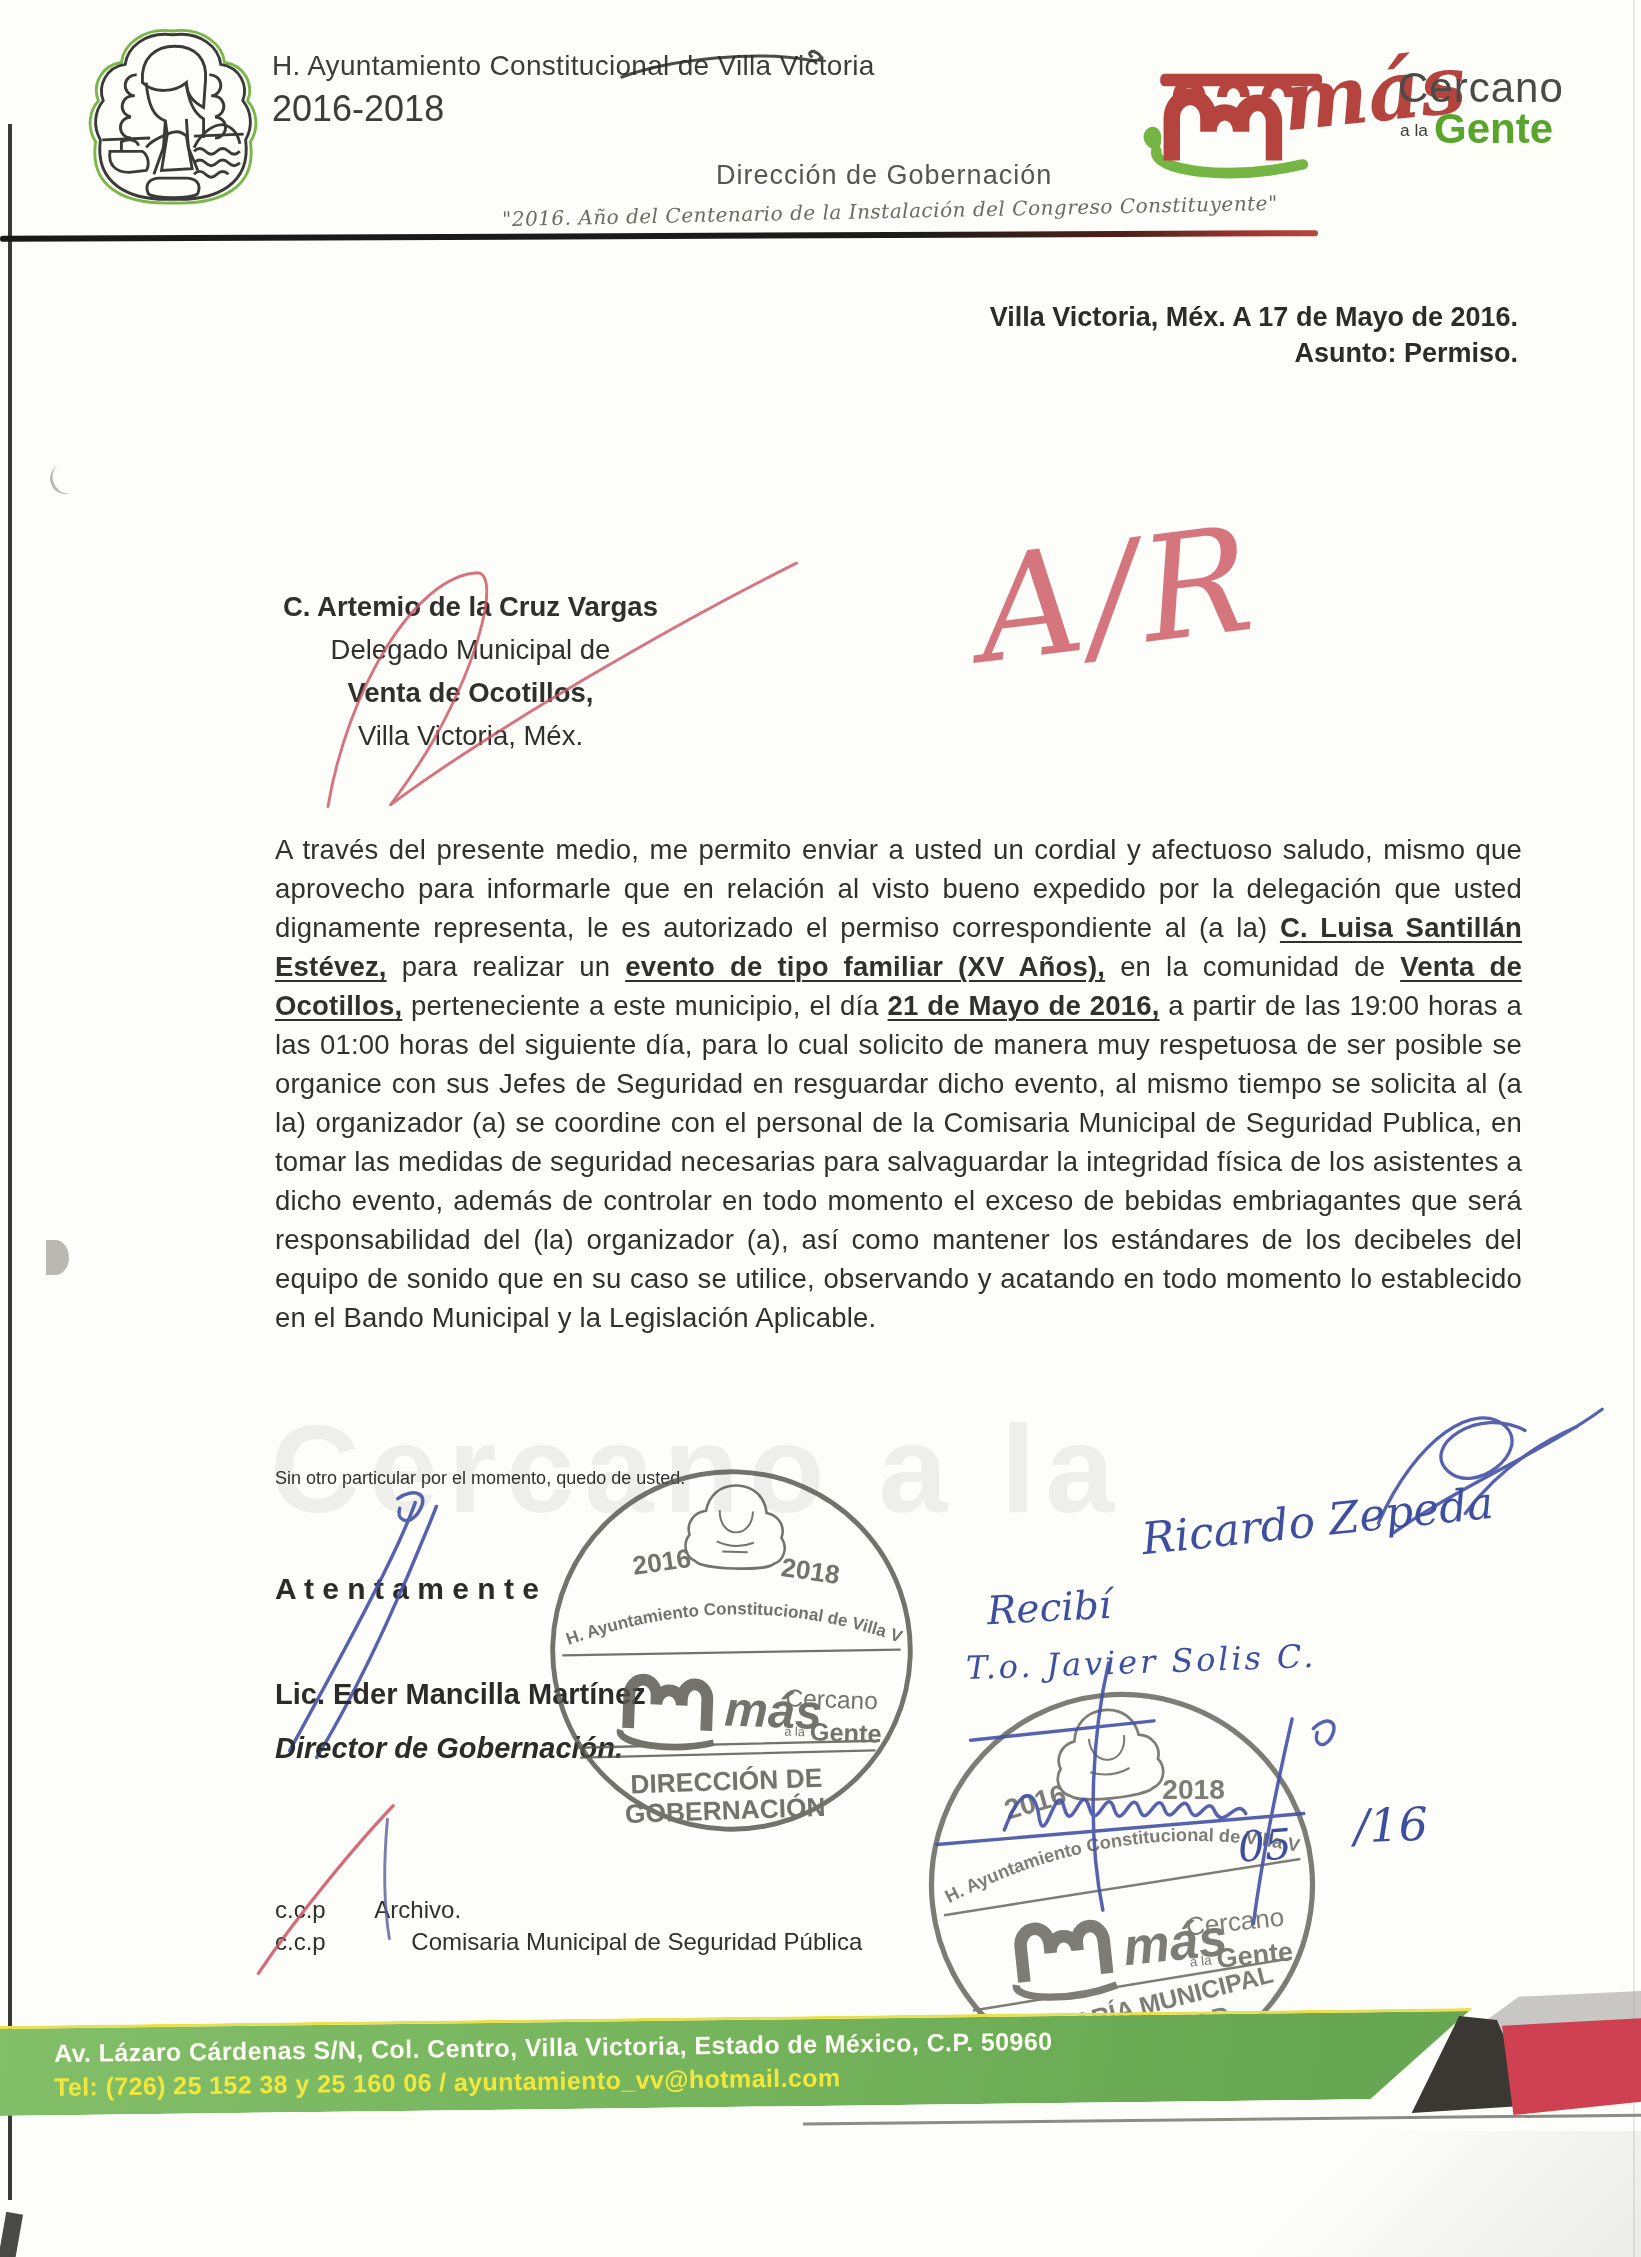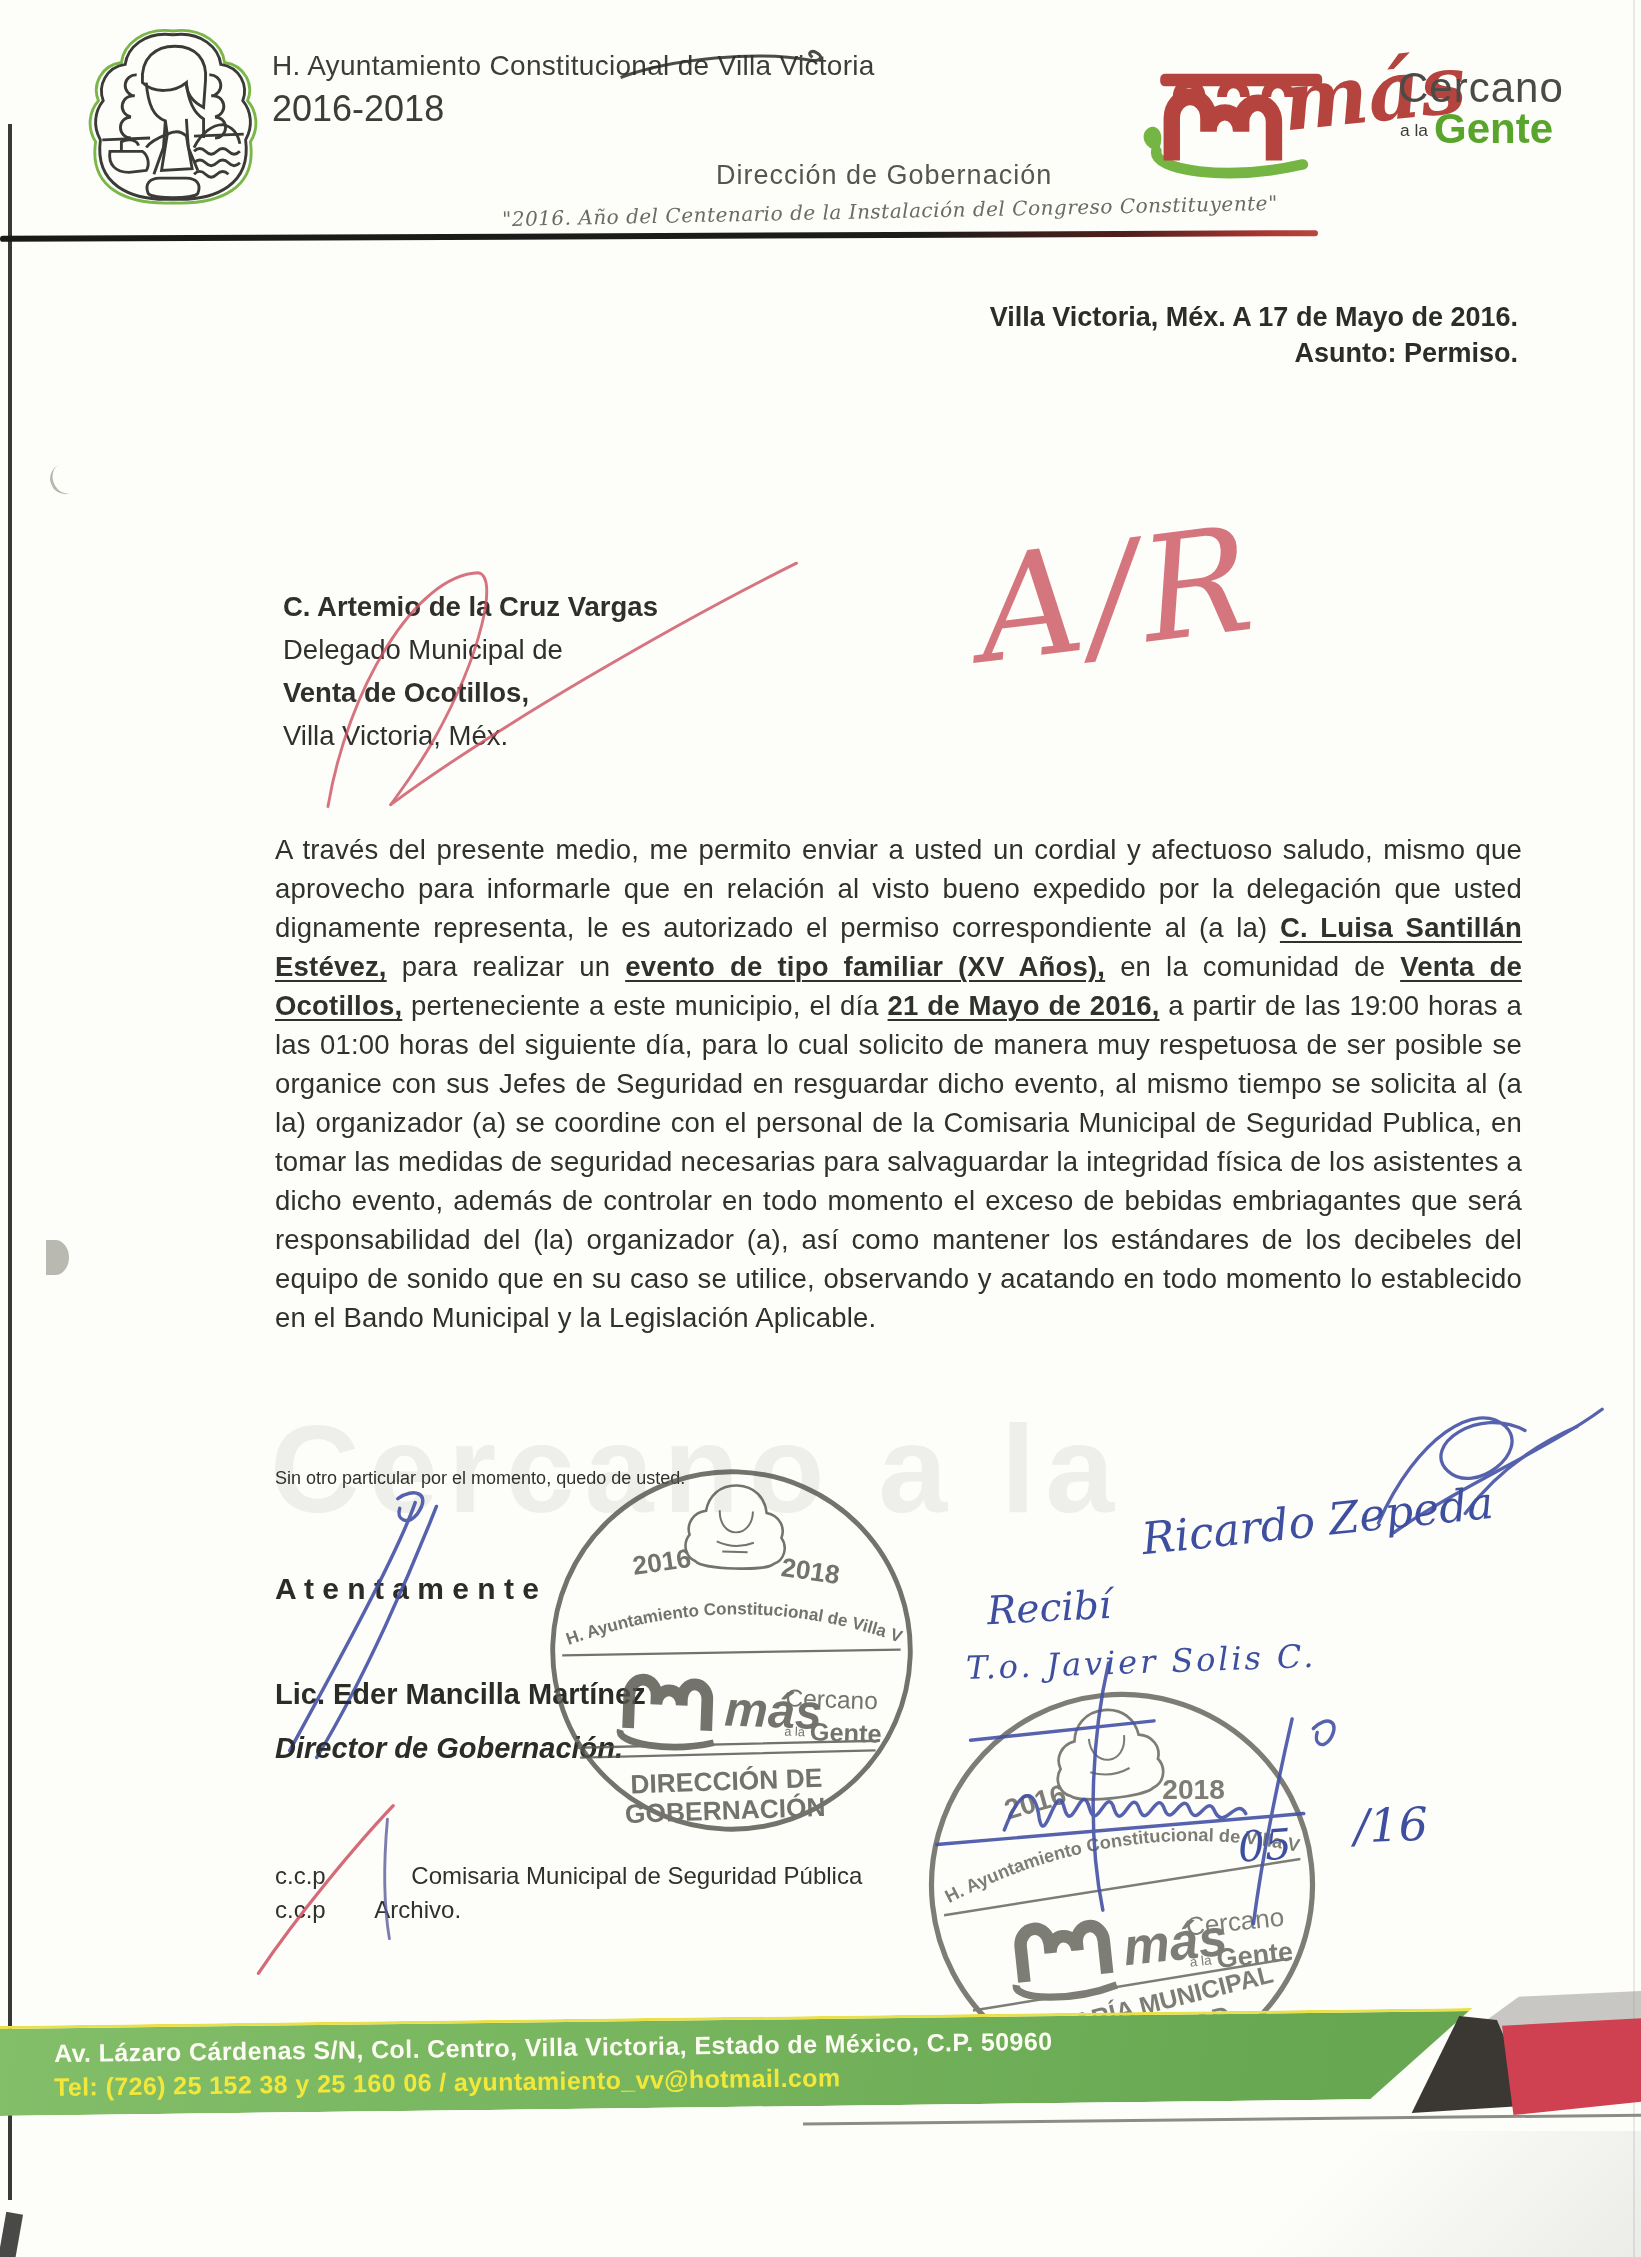--- a/index.html
+++ b/index.html
@@ -83,21 +83,21 @@
   <div class="abs" style="left:0;top:233px;width:1318px;height:5.8px;transform:rotate(-.25deg);
               background:linear-gradient(90deg,#191918 0%,#1c1c1a 70%,#53201d 86%,#a23530 95%,#b8483f 100%);border-radius:2.9px;"></div>
 
   <div class="abs" style="left:869px;top:299px;width:649px;text-align:right;font-weight:700;font-size:27px;line-height:36px;color:#2c2c28;">
     <div>Villa Victoria, Méx. A 17 de Mayo de 2016.</div>
     <div>Asunto: Permiso.</div>
   </div>
 
   <div class="abs penred" style="left:977px;top:510px;font-size:145px;transform:rotate(-7deg);opacity:.8;letter-spacing:5.8px;">A/R</div>
 
-  <div class="abs" style="left:283px;top:585px;font-size:27.5px;line-height:43px;color:#2f2f2b;">
+  <div class="abs" style="left:283px;top:585px;font-size:27.5px;line-height:43px;color:#2f2f2b;text-align:center;">
     <div class="b">C. Artemio de la Cruz Vargas</div>
     <div>Delegado Municipal de</div>
     <div class="b">Venta de Ocotillos,</div>
     <div>Villa Victoria, Méx.</div>
   </div>
 
   <svg class="abs" viewBox="0 0 560 300" style="left:270px;top:536px;width:541px;height:290px;">
     <g fill="none" stroke="#cc5160" stroke-width="3" opacity=".8" stroke-linecap="round">
       <path d="M60,280 C80,160 150,40 216,38 C236,42 220,120 170,210 C150,245 132,268 125,278"></path>
       <path d="M125,278 C230,200 420,90 545,28"></path>
@@ -187,21 +187,21 @@
       <path d="M218,2 C200,80 196,180 212,258"></path>
       <path d="M110,175 C128,128 142,132 146,162 C152,196 164,120 172,152 C180,182 190,122 198,152 C206,180 216,126 224,154 C232,178 242,128 250,154 C258,176 268,130 276,154 C284,174 294,132 302,154 C310,174 320,136 328,156 C338,176 350,140 360,158"></path>
       <path d="M40,190 L420,158"></path>
       <path d="M408,60 C392,130 376,210 368,272"></path>
       <path d="M430,70 C444,56 458,62 448,80 C440,92 430,86 434,74"></path>
     </g>
   </svg>
   <div class="abs hand" style="left:1238px;top:1821px;font-size:42px;transform:rotate(-4deg);">05</div>
   <div class="abs hand" style="left:1354px;top:1798px;font-size:46px;transform:rotate(-2deg);">/16</div>
 
-  <div class="abs" style="left:275px;top:1862px;font-size:24px;color:#30302c;">
+  <div class="abs" style="left:275px;top:1928px;font-size:24px;color:#30302c;">
     <span>c.c.p</span>
     <span style="margin-left:79px;">Comisaria Municipal de Seguridad Pública</span>
   </div>
   <div class="abs" style="left:275px;top:1896px;font-size:24px;color:#30302c;">
     <span>c.c.p</span>
     <span style="margin-left:42px;">Archivo.</span>
   </div>
   <svg class="abs" viewBox="0 0 220 190" style="left:241px;top:1798px;width:212px;height:183px;">
     <g fill="none" stroke-linecap="round">
       <path d="M18,182 C60,120 120,48 158,8" stroke="#cc5160" stroke-width="3.4" opacity=".85"></path>

